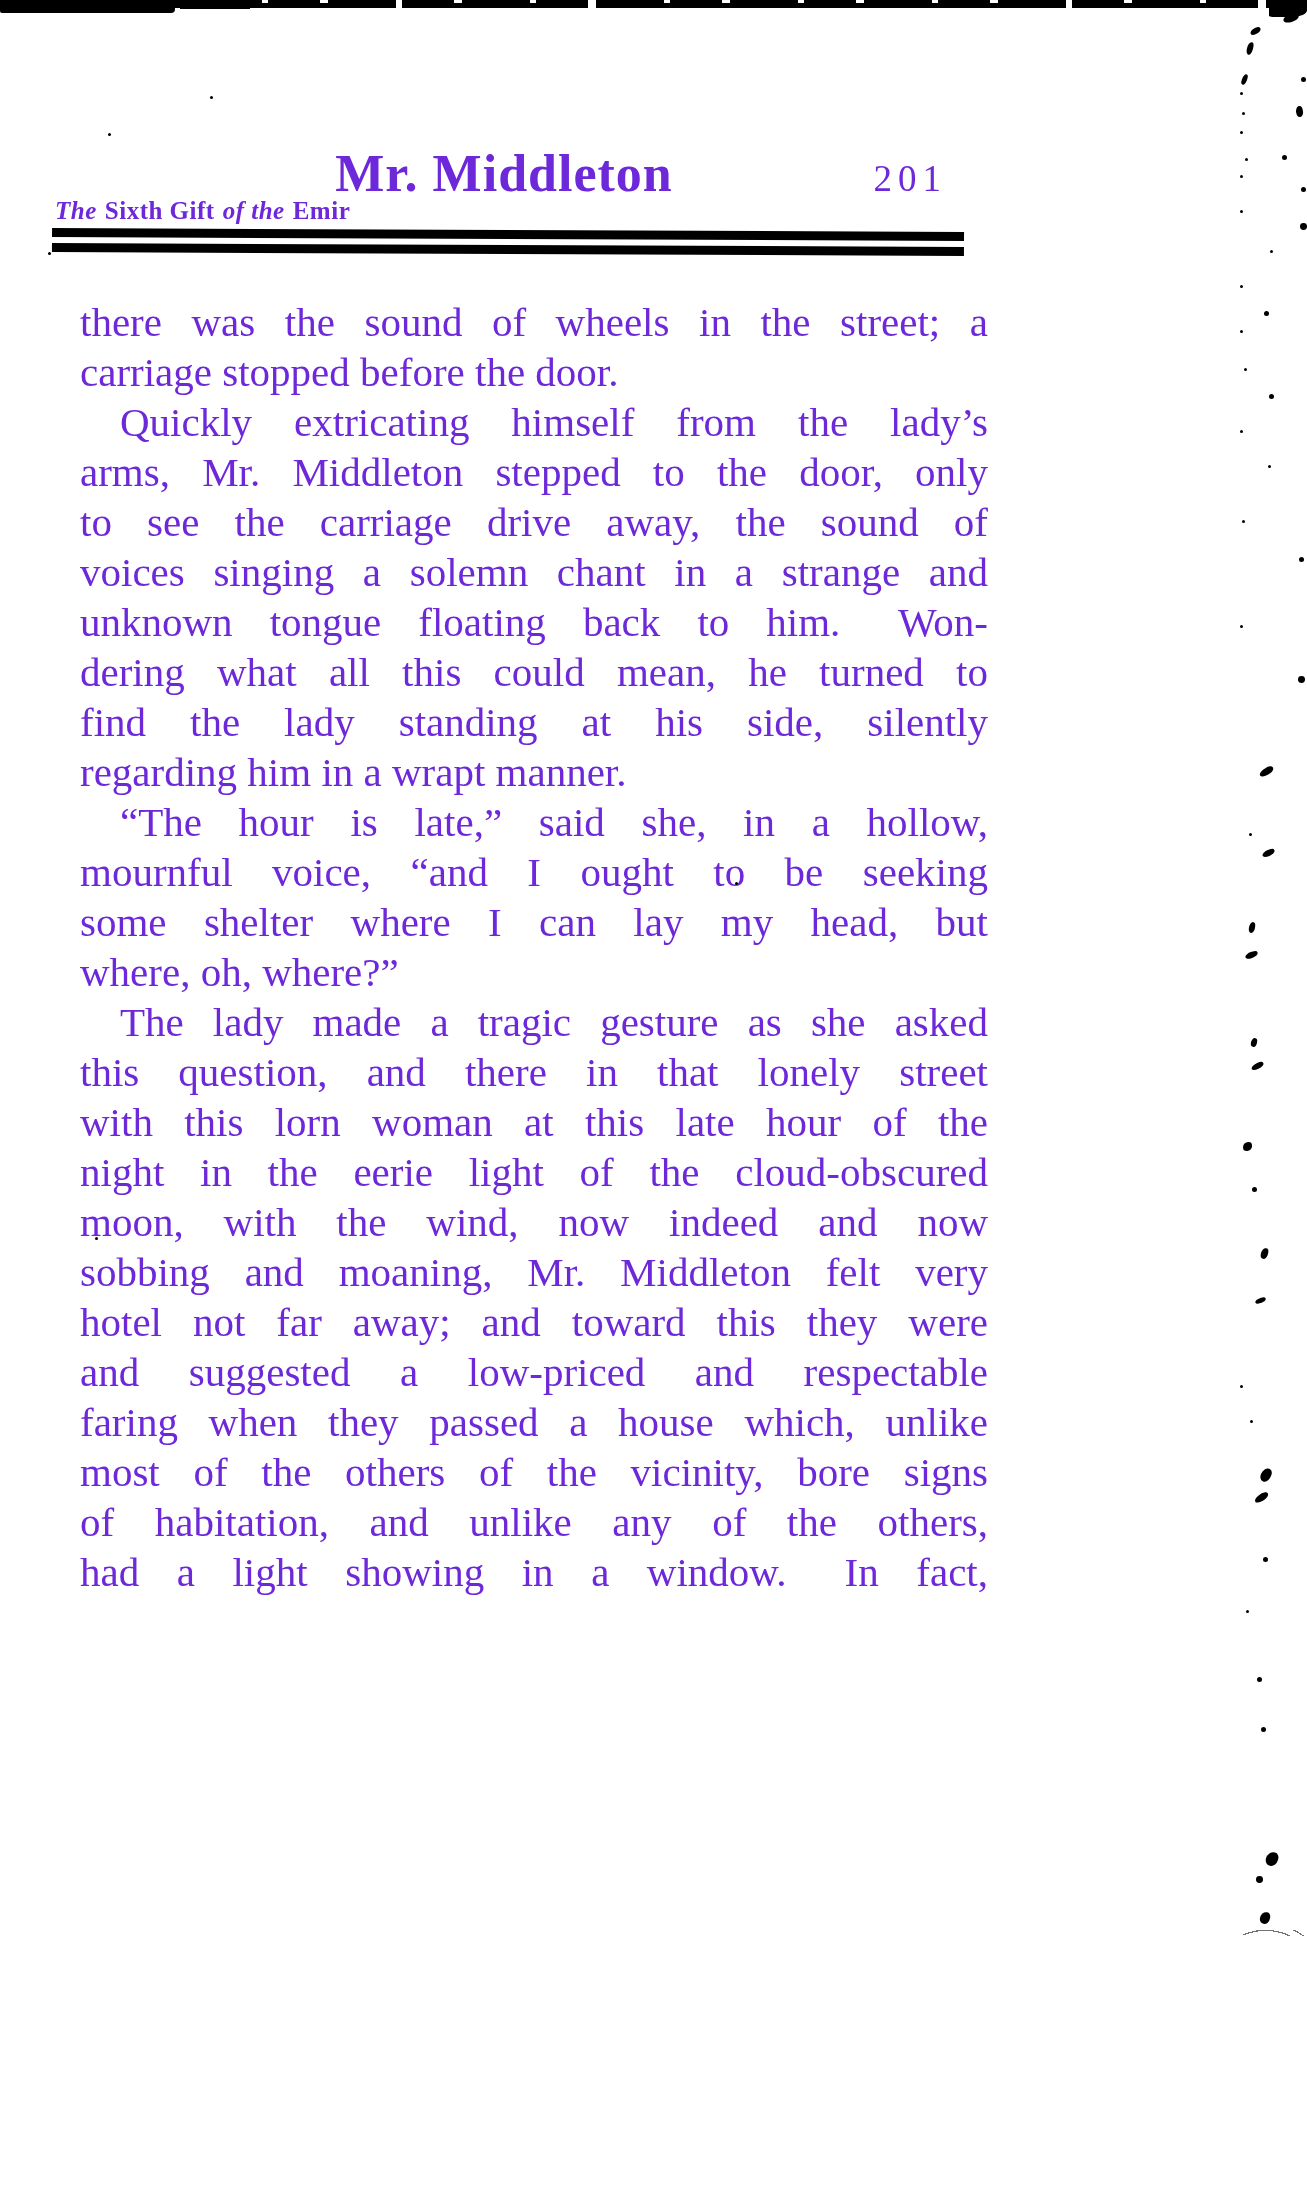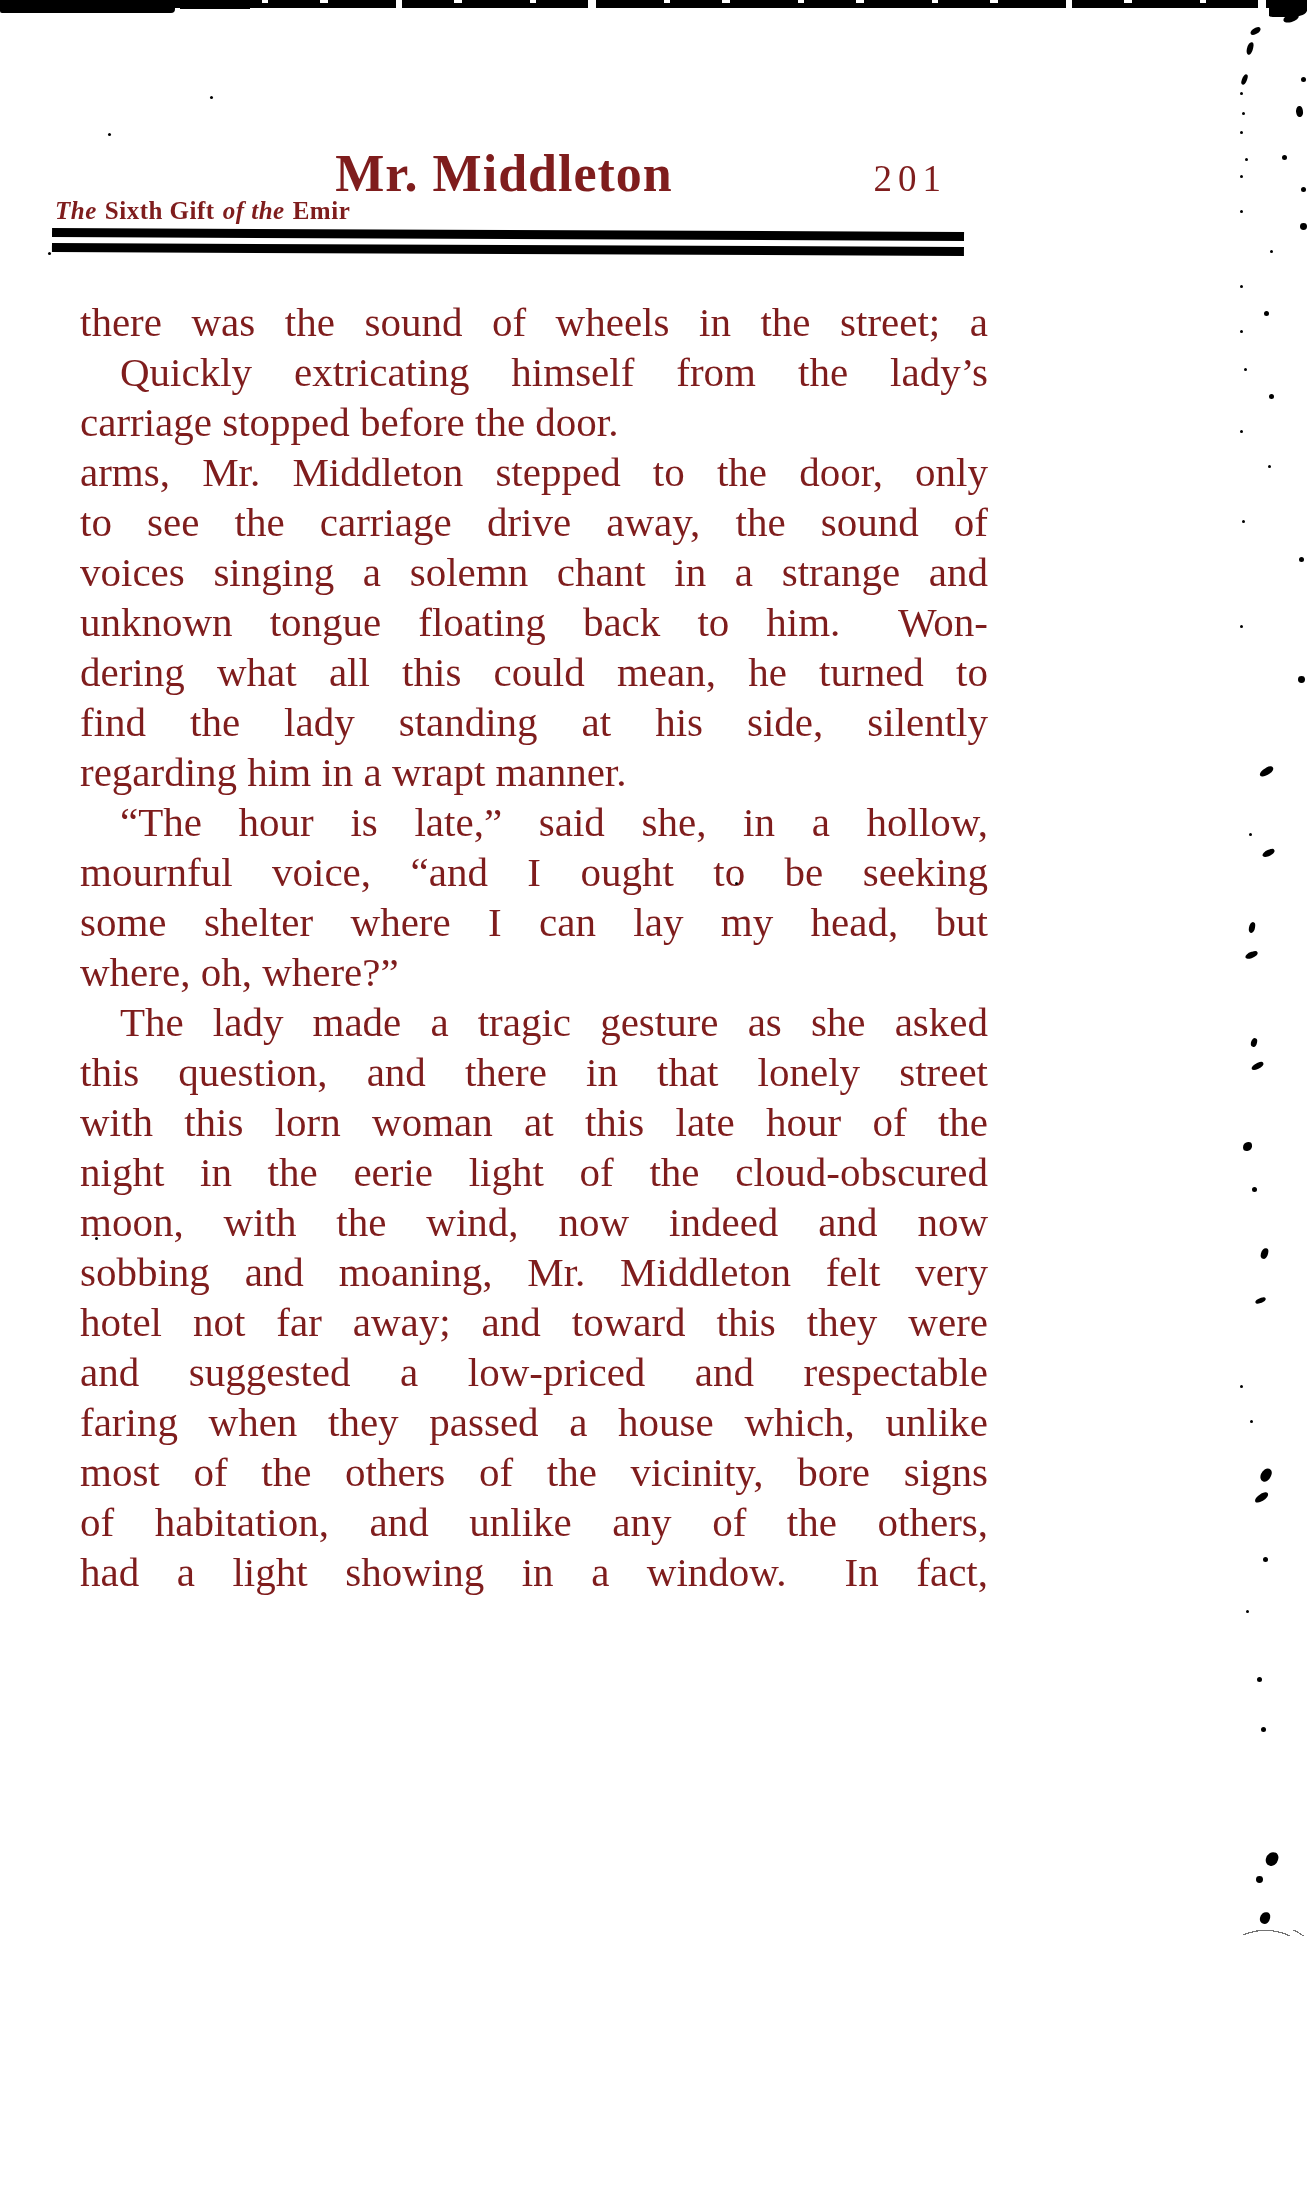--- a/index.html
+++ b/index.html
@@ -1,18 +1,18 @@
 <!DOCTYPE html>
 <html><head>
 <meta charset="utf-8">
 <style>
   html,body{margin:0;padding:0;background:#ffffff;}
   .page{
     position:relative;width:1307px;height:1936px;background:#ffffff;
-    overflow:hidden;color:#7f1d1d;
+    overflow:hidden;color:#6d28d9;
     font-family:"Liberation Serif","DejaVu Serif",serif;
   }
   
   .header-title{
     position:absolute;left:50px;top:148px;width:908px;
     text-align:center;font-size:52px;font-weight:700;line-height:1;
     letter-spacing:1px;
   }
   .page-number{
     position:absolute;left:39px;top:160px;width:908px;
@@ -95,22 +95,22 @@
 
   <div class="header-title">Mr. Middleton</div>
   <div class="page-number">201</div>
   <div class="series">
     <span class="it">The</span><span>Sixth Gift</span><span class="it">of the</span><span>Emir</span>
   </div>
   <div class="rule"></div>
 
   <div class="body-text">
     <div class="line">there was the sound of wheels in the street; a</div>
+    <div class="line end">carriage stopped before the door.</div>
     <div class="line indent">Quickly extricating himself from the lady’s</div>
-    <div class="line end">carriage stopped before the door.</div>
     <div class="line">arms, Mr. Middleton stepped to the door, only</div>
     <div class="line">to see the carriage drive away, the sound of</div>
     <div class="line">voices singing a solemn chant in a strange and</div>
     <div class="line">unknown tongue floating back to him.  Won-</div>
     <div class="line">dering what all this could mean, he turned to</div>
     <div class="line">find the lady standing at his side, silently</div>
     <div class="line end">regarding him in a wrapt manner.</div>
     <div class="line indent">“The hour is late,” said she, in a hollow,</div>
     <div class="line">mournful voice, “and I ought to be seeking</div>
     <div class="line">some shelter where I can lay my head, but</div>

